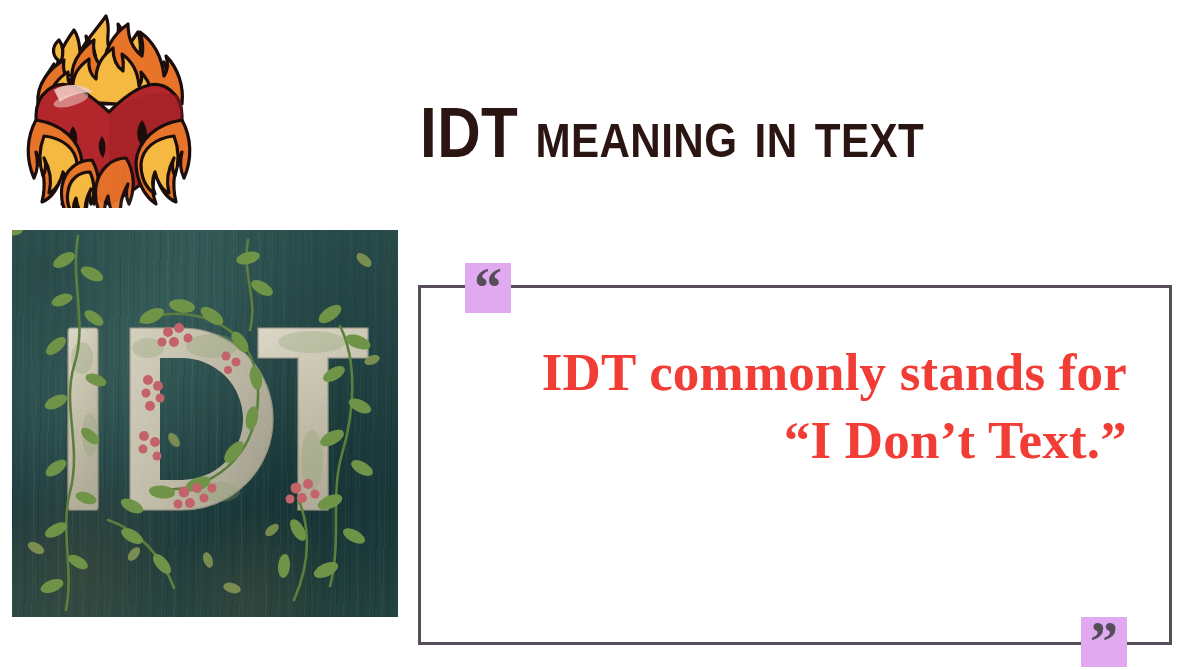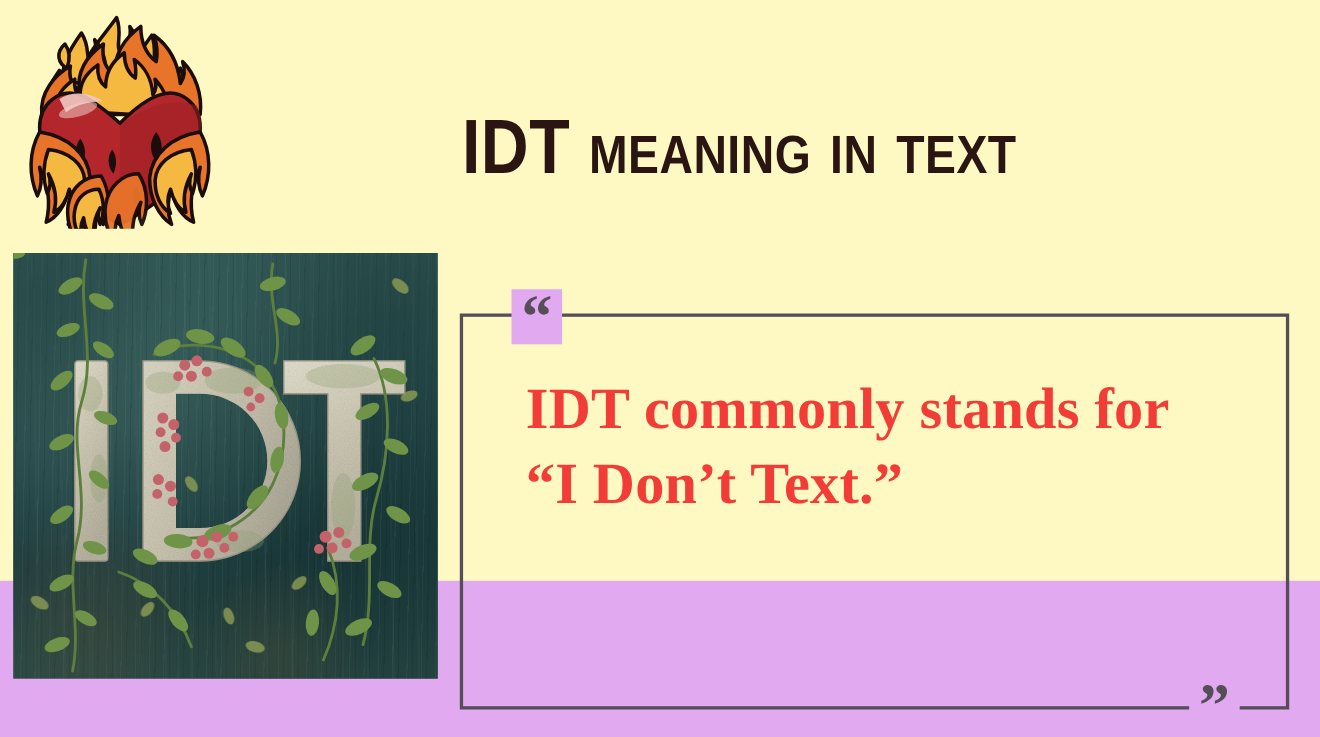--- a/index.html
+++ b/index.html
@@ -11,22 +11,22 @@
     width: 1200px;
     height: 670px;
     overflow: hidden;
     background: #e0a9f0;
     font-family: "Liberation Sans", sans-serif;
   }
 
   .page {
     position: relative;
     width: 1200px;
-    height: 528px;
-    background: #fef9c3;
+    height: 670px;
+    background: #ffffff;
   }
 
   
   .logo {
     position: absolute;
     left: 14px;
     top: 8px;
     width: 190px;
     height: 200px;
   }
@@ -128,24 +128,24 @@
     bottom: -25px;
     padding: 0 9px;
     font-size: 56px;
     height: 50px;
     display: flex;
     align-items: center;
   }
 
   .quote-text {
     position: absolute;
-    left: 0; right: 0;
+    left: 0; right: 16px;
     top: 50px;
     padding: 0 26px;
-    text-align: left;
+    text-align: right;
     color: #f23c36;
     font-family: "Liberation Serif", serif;
     font-weight: bold;
     font-size: 53px;
     line-height: 68px;
     letter-spacing: 0.2px;
     margin-left: 31px;
   }
   .quote-text .l2 { display: block; }
 </style>

